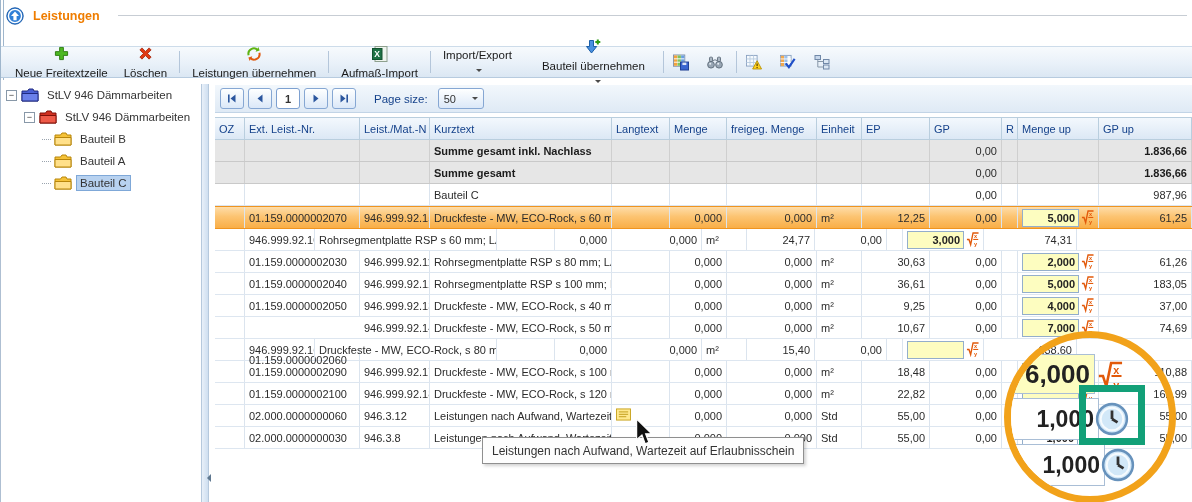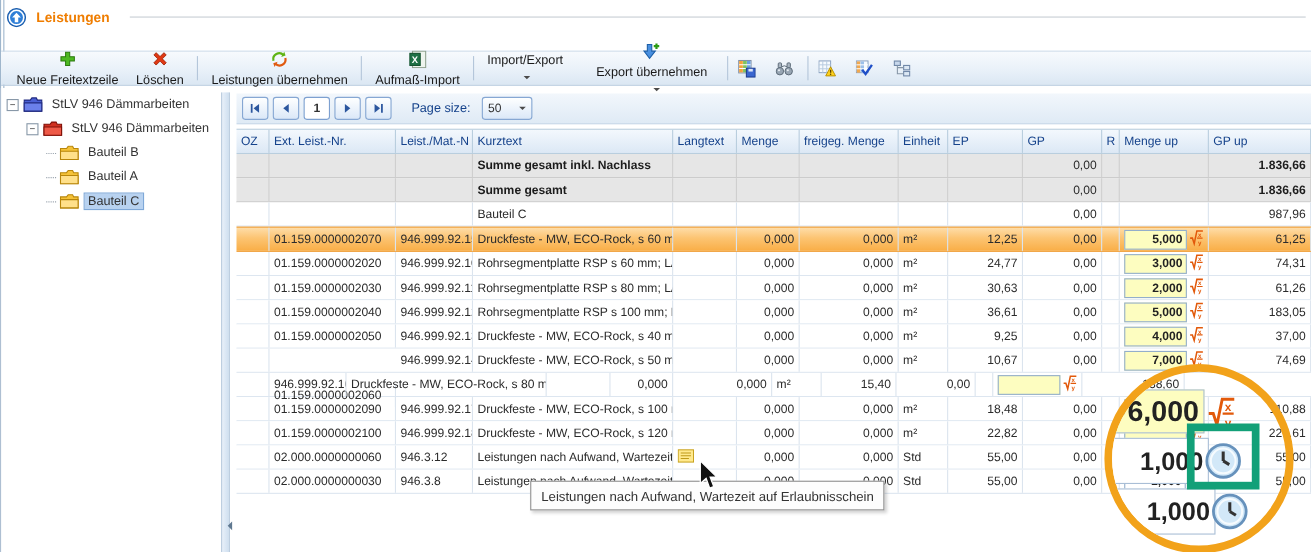--- a/index.html
+++ b/index.html
@@ -143,21 +143,21 @@
     <div class="tbtn" style="margin-left:14px;">
       <span class="ticon">
           <svg width="16" height="16" viewBox="0 0 16 16">
             <path d="M4.5 1.5 h4 v6 h3.2 L6.5 14 L1.5 7.5 H4.5 Z" fill="#4a90e0" stroke="#1c5fa8"></path>
             <g stroke="#2f9c14" stroke-width="2">
               <line x1="12.8" y1="0.5" x2="12.8" y2="5.5"></line>
               <line x1="10.3" y1="3" x2="15.3" y2="3"></line>
             </g>
           </svg>
         </span>
-      <span>Export übernehmen</span>
+      <span>Bauteil übernehmen</span>
       <span class="caret" style="margin-left:10px;"></span>
     </div>
     <div class="tsep" style="margin-left:10px;"></div>
     <div class="tool-iconbtn">
       <span class="ticon">
           <svg width="17" height="17" viewBox="0 0 17 17">
             <rect x="0.5" y="0.5" width="12" height="12" fill="#ffffff" stroke="#8090a8"></rect>
             <rect x="1" y="1" width="3.6" height="11" fill="#f2a23c"></rect>
             <rect x="4.8" y="1" width="3.6" height="11" fill="#7fc25e"></rect>
             <rect x="8.6" y="1" width="3.4" height="11" fill="#6aa0e0"></rect>
@@ -379,21 +379,20 @@
                   <line x1="7.8" y1="9" x2="13.2" y2="9" stroke="#e2590a" stroke-width="1.2"></line>
                   <text x="10.4" y="7.8" font-size="6" font-weight="bold" fill="#e2590a" text-anchor="middle" font-family="Liberation Sans, sans-serif">x</text>
                   <text x="10.4" y="15.8" font-size="6" font-weight="bold" fill="#e2590a" text-anchor="middle" font-family="Liberation Sans, sans-serif">y</text>
                 </svg></span>
             </div>
           </div>
           <div class="cell r" style="width: 93px;">61,25</div>
         </div>
         <div class="grid-row">
           <div class="cell l" style="width: 30px;"></div>
-          <div class="cell l" style="width: 115px;">01.159.0000002020</div>
           <div class="cell l" style="width: 70px;">946.999.92.10</div>
           <div class="cell l" style="width: 182px;">Rohrsegmentplatte RSP s 60 mm; LA</div>
           <div class="cell l" style="width: 58px;"></div>
           <div class="cell r" style="width: 57px;">0,000</div>
           <div class="cell r" style="width: 90px;">0,000</div>
           <div class="cell l" style="width: 45px;">m²</div>
           <div class="cell r" style="width: 68px;">24,77</div>
           <div class="cell r" style="width: 72px;">0,00</div>
           <div class="cell l" style="width: 16px;"></div>
           <div class="cell r" style="width: 81px;">
@@ -574,21 +573,21 @@
             <div class="mup-wrap">
               <span class="mup-box"></span>
               <span><svg width="13" height="16" viewBox="0 0 14 17">
                   <path d="M1 9 L3.2 9 L5 14.5 L7.6 2 L13.5 2" fill="none" stroke="#e2590a" stroke-width="1.5"></path>
                   <line x1="7.8" y1="9" x2="13.2" y2="9" stroke="#e2590a" stroke-width="1.2"></line>
                   <text x="10.4" y="7.8" font-size="6" font-weight="bold" fill="#e2590a" text-anchor="middle" font-family="Liberation Sans, sans-serif">x</text>
                   <text x="10.4" y="15.8" font-size="6" font-weight="bold" fill="#e2590a" text-anchor="middle" font-family="Liberation Sans, sans-serif">y</text>
                 </svg></span>
             </div>
           </div>
-          <div class="cell r" style="width: 93px;">227,61</div>
+          <div class="cell r" style="width: 93px;">162,99</div>
         </div>
         <div class="grid-row">
           <div class="cell l" style="width: 30px;"></div>
           <div class="cell l" style="width: 115px;">02.000.0000000060</div>
           <div class="cell l" style="width: 70px;">946.3.12</div>
           <div class="cell l" style="width: 182px;">Leistungen nach Aufwand, Wartezeit</div>
           <div class="cell l" style="width: 58px;">
             <span class="note-icon"><svg width="15" height="13" viewBox="0 0 16 14">
                 <rect x="0.5" y="1" width="15" height="12" fill="#ffe98e" stroke="#c8a21e"></rect>
                 <line x1="3" y1="4.2" x2="13" y2="4.2" stroke="#bf9a18"></line>

